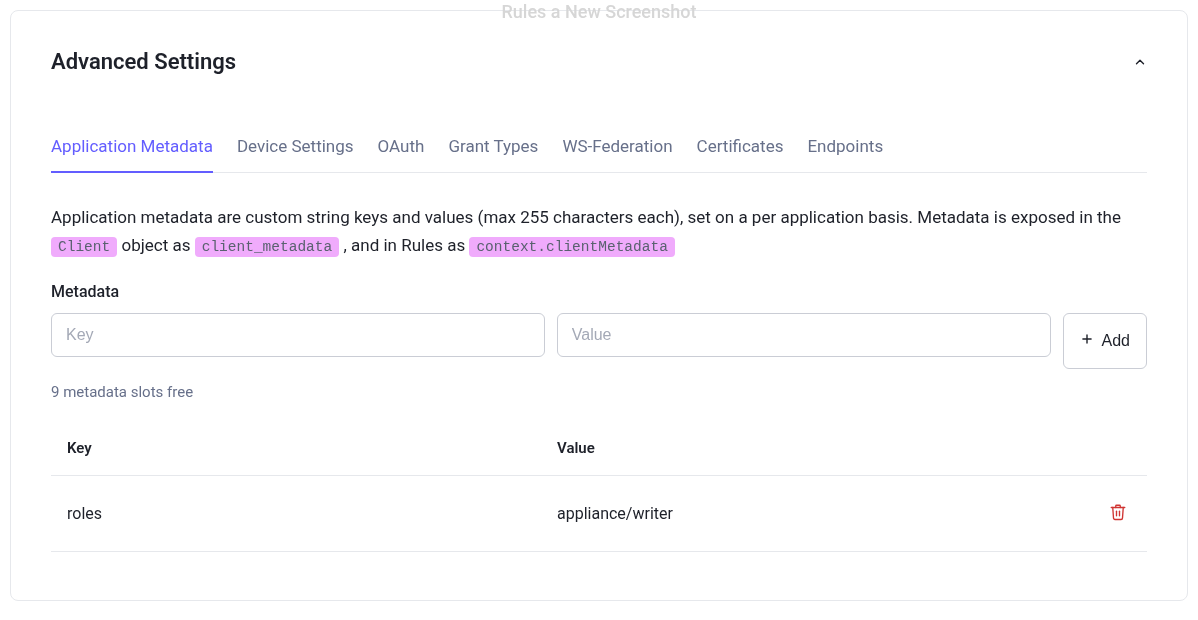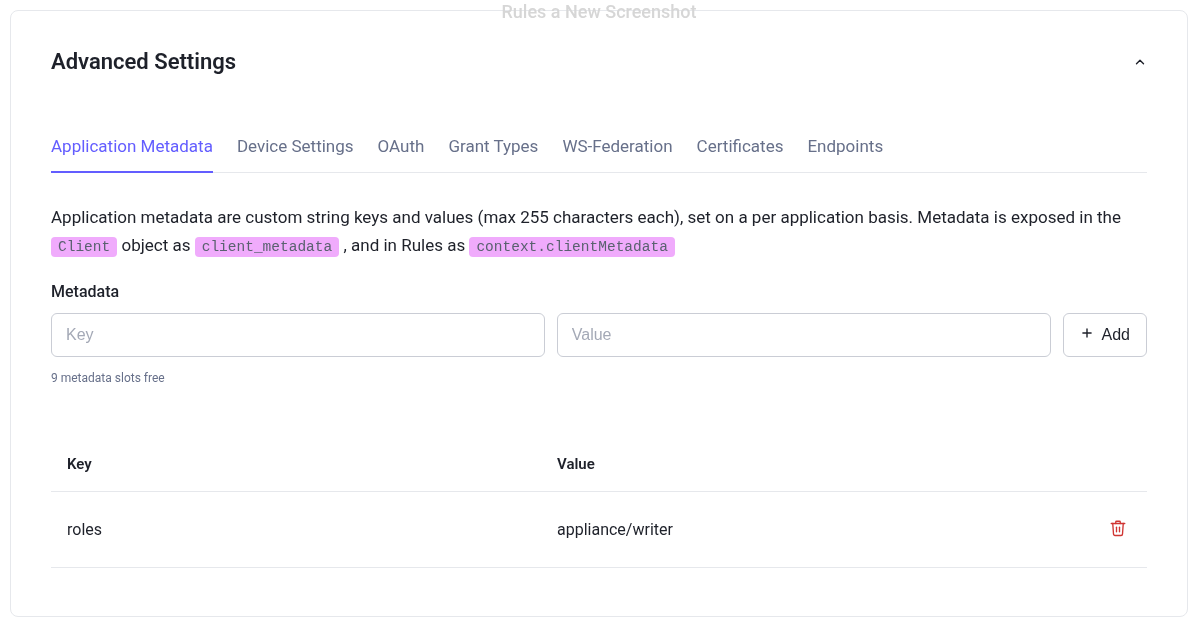--- a/index.html
+++ b/index.html
@@ -106,38 +106,38 @@
       border-radius: 6px;
       padding: 0 14px;
       font-size: 16px;
       color: #1e212a;
       outline: none;
     }
     .text-input::placeholder {
       color: #a4a9b6;
     }
     .add-btn {
-      height: 44px;
+      height: 56px;
       border: 1px solid #cacdd5;
       border-radius: 6px;
       background: #fff;
       padding: 0 16px;
       display: flex;
       align-items: center;
       gap: 8px;
       font-size: 16px;
       font-weight: 500;
       color: #1e212a;
       cursor: pointer;
     }
     .add-btn svg { width: 14px; height: 14px; }
     .slots-hint {
-      font-size: 12px;
+      font-size: 15px;
       color: #67708a;
-      margin-bottom: 52px;
+      margin-bottom: 20px;
     }
     .table {
       width: 100%;
     }
     .table-head, .table-row {
       display: flex;
       align-items: center;
       padding: 18px 16px;
       border-bottom: 1px solid #e6e8ec;
     }

